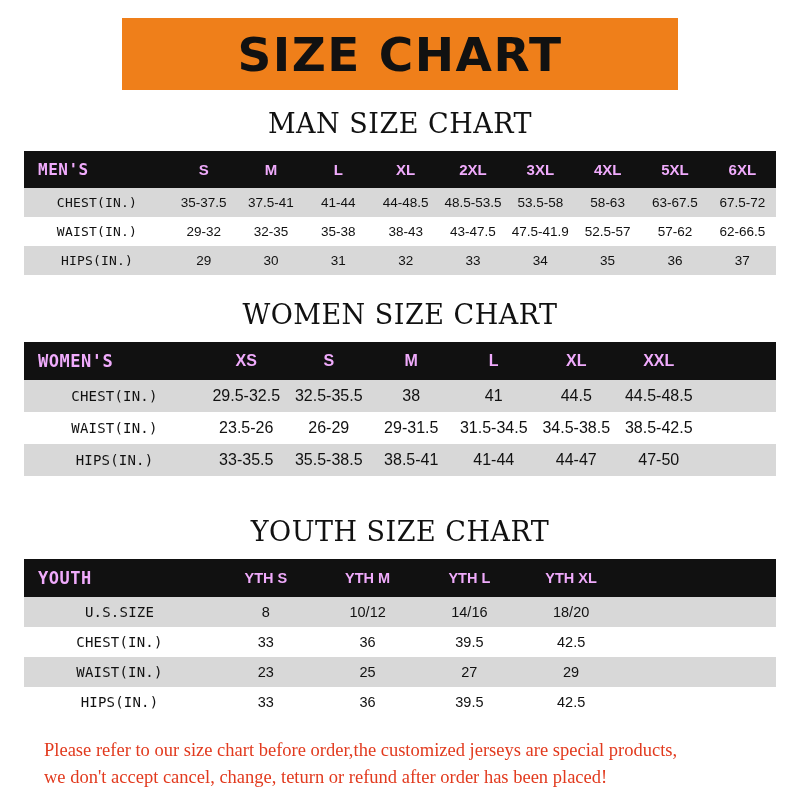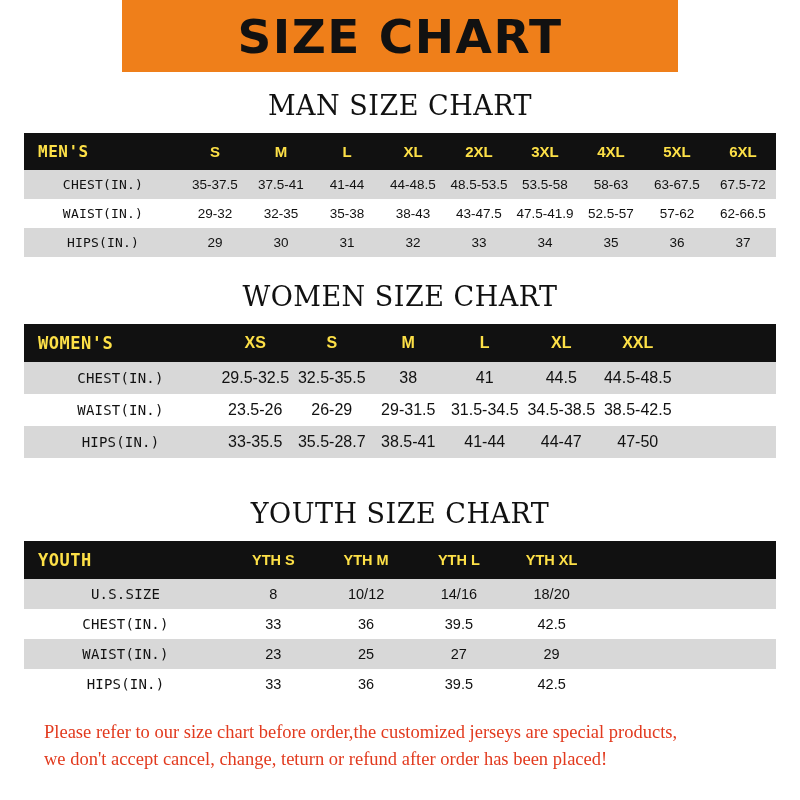--- a/index.html
+++ b/index.html
@@ -21,20 +21,21 @@
     box-sizing: border-box;
   }
   
   .header-band {
     position: relative;
     height: 72px;
     background: #ef7f1a;
     display: flex;
     align-items: center;
     justify-content: center;
+    margin-top: 18px;
   }
   .header-band::before,
   .header-band::after {
     content: "";
     position: absolute;
     top: 0;
     bottom: 0;
     width: 122px;
     background: #ffffff;
   }
@@ -77,24 +78,24 @@
   table.size-table td {
     text-align: center;
     vertical-align: middle;
     font-family: "Liberation Sans", sans-serif;
   }
   
   table.size-table thead tr {
     background: #111111;
   }
   table.size-table thead th {
-    color: #fde047;
+    color: #f0abfc;
     font-size: 15px;
     font-weight: bold;
-    padding: 9px 14px;
+    padding: 9px 2px;
   }
   table.size-table thead th.first-col {
     text-align: left;
     padding-left: 14px;
     font-family: "DejaVu Sans Mono", monospace;
     font-size: 16px;
     letter-spacing: 0.5px;
   }
   
   table.size-table tbody td {
@@ -237,21 +238,21 @@
           <td>26-29</td>
           <td>29-31.5</td>
           <td>31.5-34.5</td>
           <td>34.5-38.5</td>
           <td>38.5-42.5</td>
           <td class="spacer-col"></td>
         </tr>
         <tr class="odd">
           <td class="first-col">HIPS(IN.)</td>
           <td>33-35.5</td>
-          <td>35.5-28.7</td>
+          <td>35.5-38.5</td>
           <td>38.5-41</td>
           <td>41-44</td>
           <td>44-47</td>
           <td>47-50</td>
           <td class="spacer-col"></td>
         </tr>
       </tbody>
     </table>
 
     <div class="section-title youth">YOUTH SIZE CHART</div>

